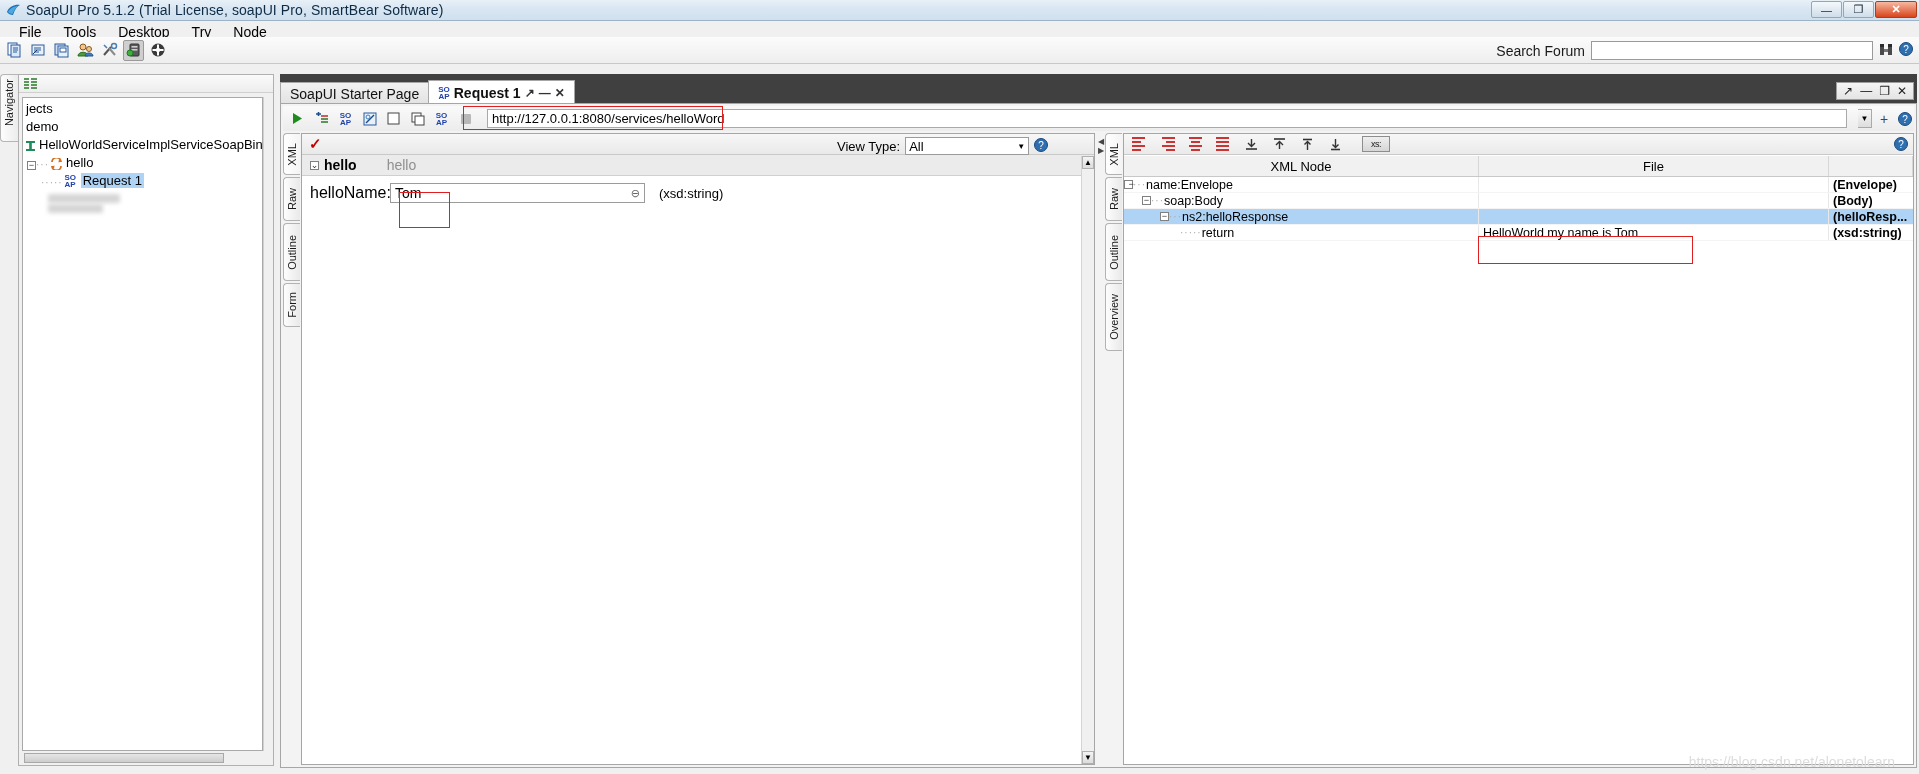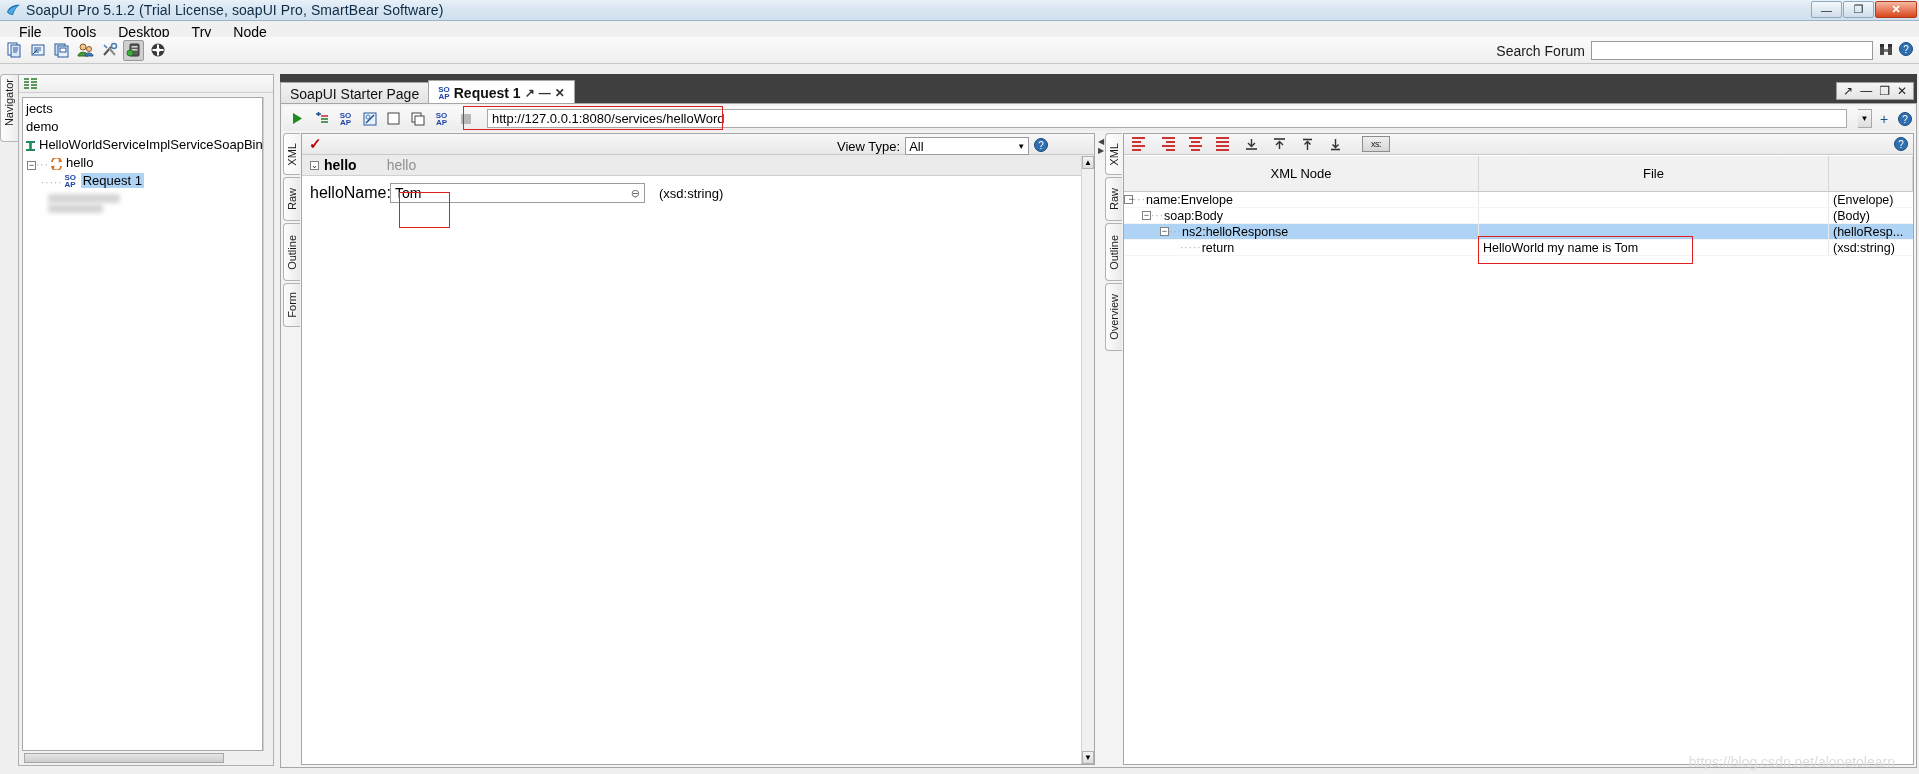--- a/index.html
+++ b/index.html
@@ -225,24 +225,24 @@
     border-bottom: 1px solid #c9c9c9; display:flex; align-items:center; gap: 13px; padding-left: 8px;
   }
   .xicon { width: 15px; height: 14px; display:flex; flex-direction:column; justify-content:center; gap:2px; }
   .xicon i { display:block; height:2px; background:#c33; }
   .xsd-btn {
     margin-left: 6px; width: 28px; height: 16px; background: linear-gradient(180deg,#efefef,#d6d6d6);
     border: 1px solid #8d8d8d; font-size: 9px; display:flex; align-items:center; justify-content:center;
     color:#222; letter-spacing:-0.5px;text-align:center;
   }
   .xtable { position:absolute; left:0; right:0; top:22px; bottom:0; }
-  .xhead { display:flex; height: 36px; background:#f1f1f1; border-bottom:1px solid #c8c8c8;
+  .xhead { display:flex; height: 21px; background:#f1f1f1; border-bottom:1px solid #c8c8c8;
     font-size: 13px; }
   .xhead div { display:flex; align-items:center; justify-content:center; border-right:1px solid #d6d6d6; }
-  .c1 { width: 355px; } .c2 { width: 350px; } .c3 { flex:1; }
+  .c1 { width: 355px; } .c2 { width: 350px; } .c3 { flex:1;font-weight:bold; }
   .xrow { display:flex; height: 16px; font-size: 12.5px; border-bottom: 1px solid #f4f4f4; }
   .xrow.sel { background: #aed3f5; }
   .xrow .c1 { justify-content:flex-start; display:flex; align-items:center; border-right:1px solid #e8e8e8; }
   .xrow .c2 { justify-content:flex-start; display:flex; align-items:center; border-right:1px solid #e8e8e8; padding-left:4px; }
   .xrow .c3 { display:flex; align-items:center; padding-left:4px; }
   .valhl { position: absolute; left: 1478px; top: 236px; width: 215px; height: 28px;
     border: 1px solid #e02020; pointer-events:none; }
 
   .watermark {
     position: absolute; right: 24px; bottom: 4px; font-size: 14px; color: #dcdcdc;

